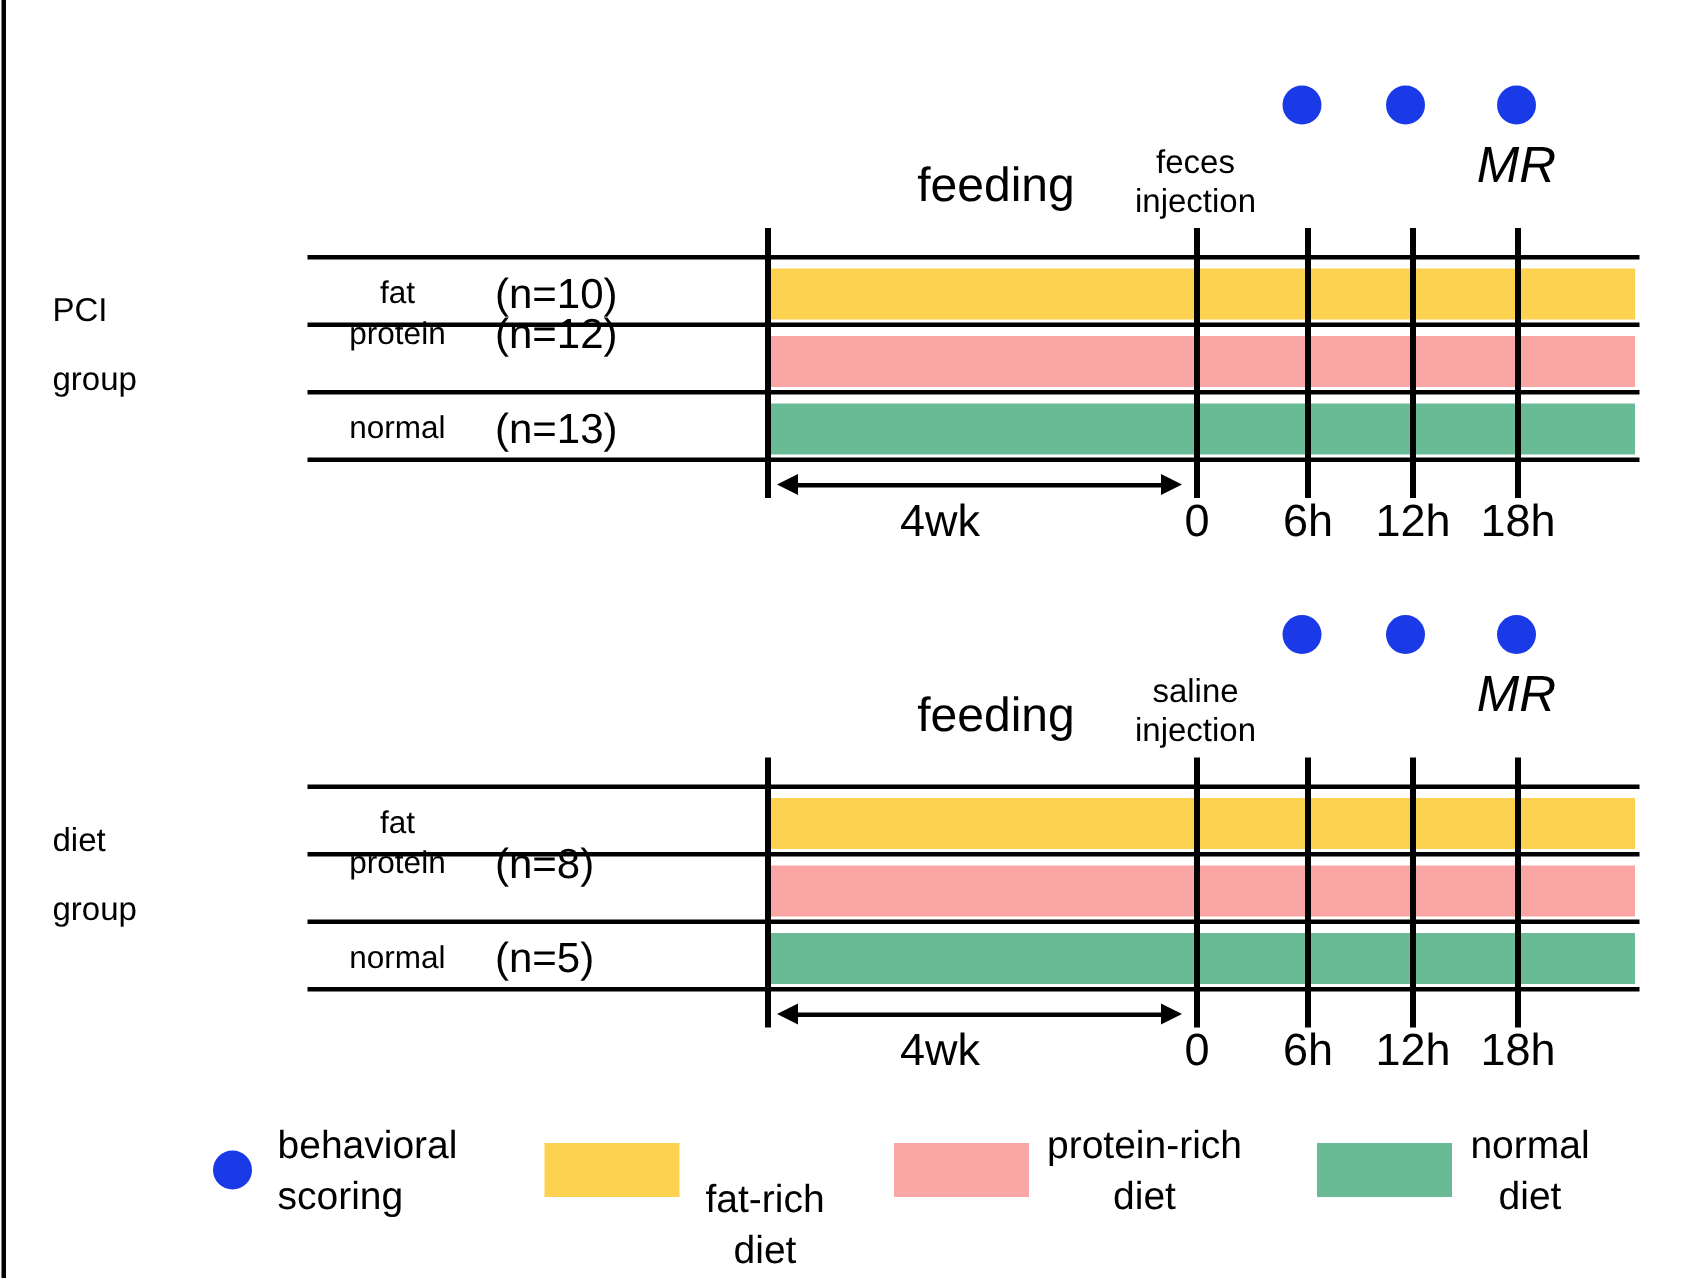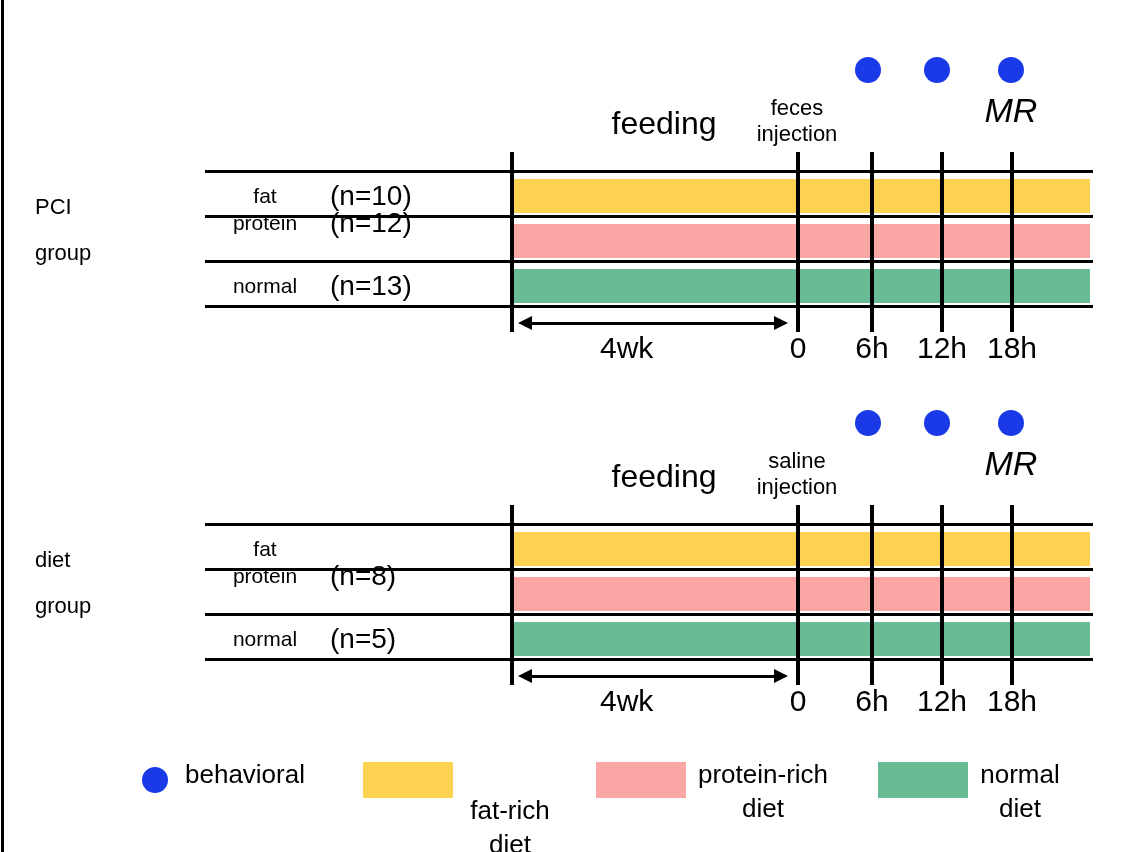--- a/index.html
+++ b/index.html
@@ -49,21 +49,21 @@
   .duration{position:absolute;left:600px;top:285px;width:100px;text-align:left;
             font-size:30px;line-height:36px;}
   .tick{position:absolute;top:285px;width:80px;text-align:center;font-size:30px;line-height:36px;}
   .tick.t0{left:758px;} .tick.t6{left:832px;} .tick.t12{left:902px;} .tick.t18{left:972px;}
 
   
   .legend{position:absolute;left:0;top:740px;width:1122px;height:90px;}
   .legend .dot-key{position:absolute;left:142px;top:27px;width:26px;height:26px;border-radius:50%;}
   .legend .swatch{position:absolute;top:22px;width:90px;height:36px;}
   .legend .sw-fat{left:363px;} .legend .sw-protein{left:596px;} .legend .sw-normal{left:878px;}
-  .legend .ltext{position:absolute;top:17px;font-size:26px;line-height:34px;}
+  .legend .ltext{position:absolute;top:6px;font-size:26px;line-height:34px;}
   .legend .lt-behavioral{left:185px;text-align:left;width:180px;}
   .legend .lt-fat{left:450px;width:120px;text-align:center;margin-top:36px;}
   .legend .lt-protein{left:693px;width:140px;text-align:center;}
   .legend .lt-normal{left:958px;width:124px;text-align:center;}
 </style>
 </head>
 <body>
 
 <div class="canvas">
   <div class="left-border"></div>
@@ -160,20 +160,21 @@
     <div class="tick t0">0</div>
     <div class="tick t6">6h</div>
     <div class="tick t12">12h</div>
     <div class="tick t18">18h</div>
   </section>
 
   <div class="legend">
     <div class="dot-key" style="background-color: rgb(26, 58, 232);"></div>
     <div class="ltext lt-behavioral">
       <div>behavioral</div>
+      <div>scoring</div>
     </div>
 
     <div class="swatch sw-fat" style="background-color: rgb(252, 210, 80);"></div>
     <div class="ltext lt-fat">
       <div>fat-rich</div>
       <div>diet</div>
     </div>
 
     <div class="swatch sw-protein" style="background-color: rgb(249, 166, 164);"></div>
     <div class="ltext lt-protein">

